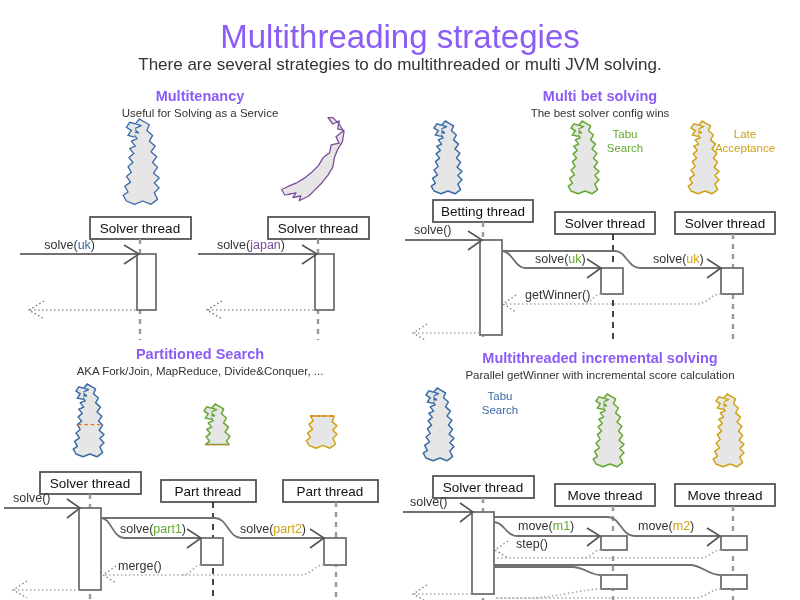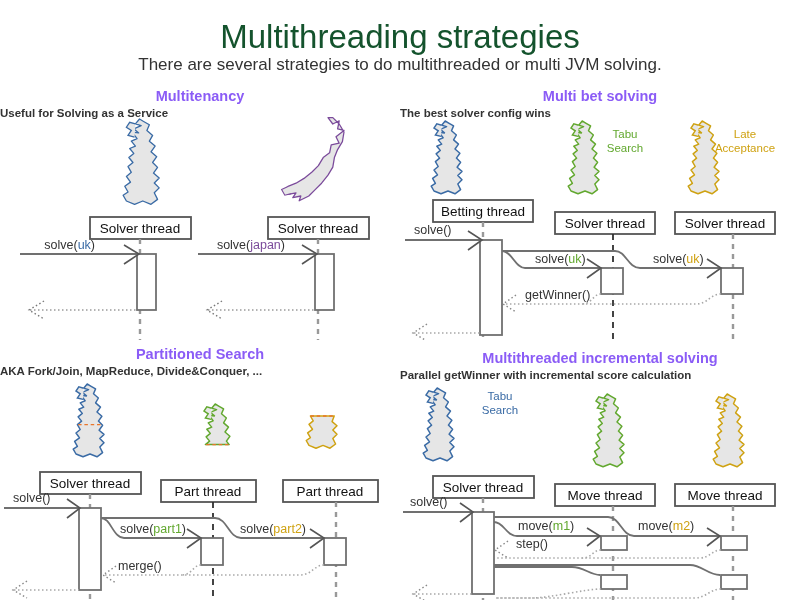--- a/index.html
+++ b/index.html
@@ -21,21 +21,21 @@
     height: 600px;
   }
   .page-title {
     position: absolute;
     top: 18px;
     left: 0;
     width: 800px;
     text-align: center;
     font-size: 33px;
     font-weight: 400;
-    color: #14532d;
+    color: #8b5cf6;
     letter-spacing: 0px;
   }
   .page-subtitle {
     position: absolute;
     top: 55px;
     left: 0;
     width: 800px;
     text-align: center;
     font-size: 17px;
     font-weight: 400;
@@ -54,23 +54,23 @@
     text-align: center;
     font-size: 14.5px;
     font-weight: bold;
     color: #8b5cf6;
   }
   .panel-sub {
     position: absolute;
     top: 19px;
     left: 0;
     width: 400px;
-    text-align: left;
+    text-align: center;
     font-size: 11.5px;
-    font-weight: bold;
+    font-weight: normal;
     color: #333333;
   }
   .diagram {
     position: absolute;
     top: 0;
     left: 0;
   }
   svg text {
     font-family: "Liberation Sans", sans-serif;
   }

